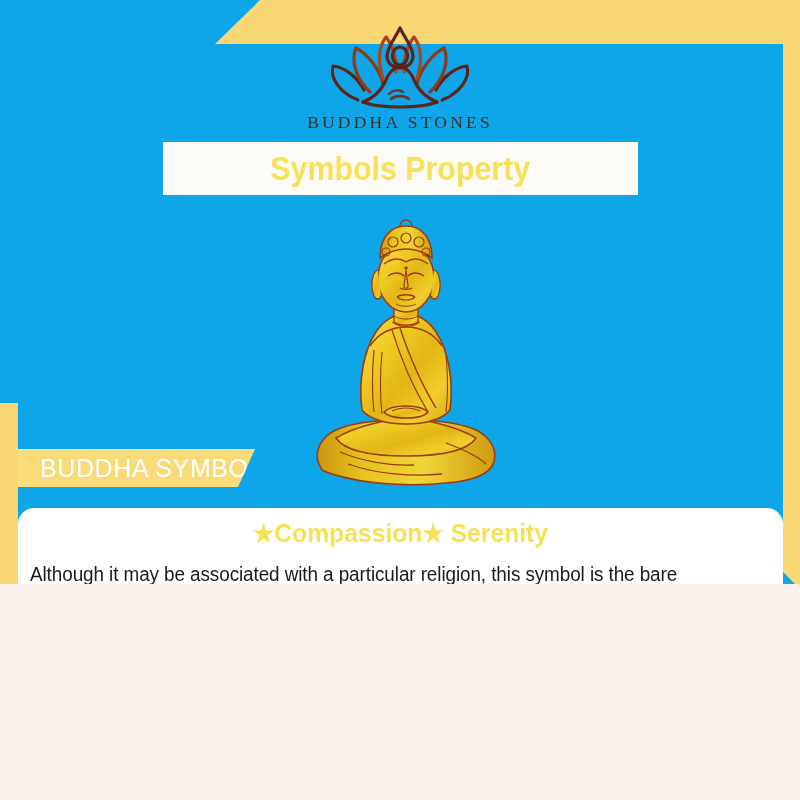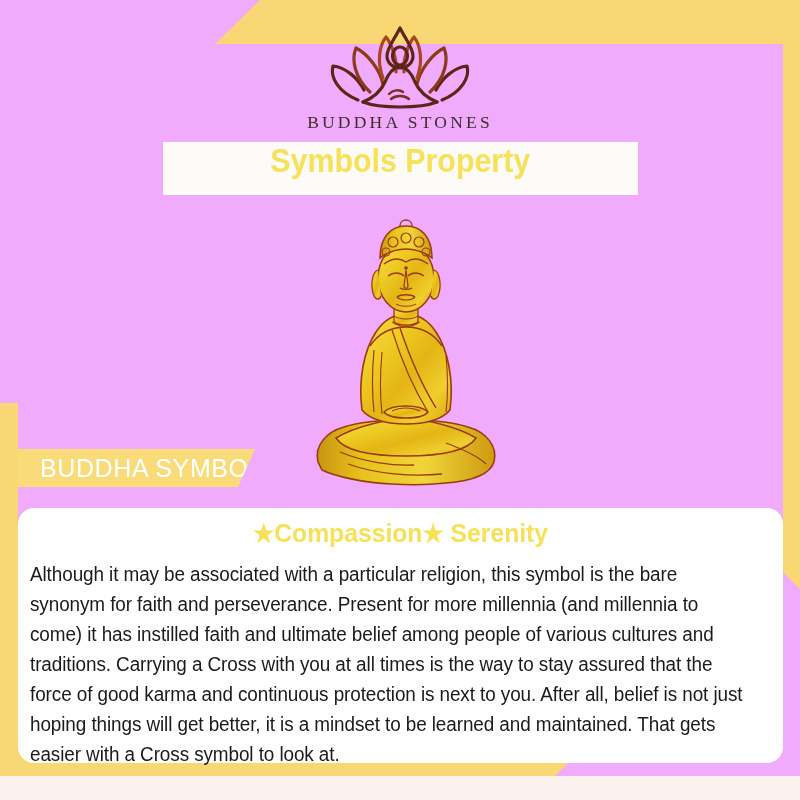--- a/index.html
+++ b/index.html
@@ -10,22 +10,22 @@
     width: 800px;
     height: 800px;
     overflow: hidden;
     font-family: "Liberation Sans", sans-serif;
     background: #faf0ec;
   }
 
   #poster {
     position: relative;
     width: 800px;
-    height: 776px;
-    background: #f0abfc;
+    height: 584px;
+    background: #0ea5e9;
     overflow: hidden;
   }
 
   
   .deco-top-band {
     position: absolute;
     top: 0;
     left: 215px;
     width: 585px;
     height: 44px;
@@ -85,21 +85,21 @@
 
   
   .title-plaque {
     position: absolute;
     top: 142px;
     left: 163px;
     width: 475px;
     height: 53px;
     background: #fdfbf8;
     display: flex;
-    align-items: flex-start;
+    align-items: center;
     justify-content: center;
   }
   .title-text {
     font-family: "Liberation Sans Narrow", "Liberation Sans", sans-serif;
     font-size: 33px;
     font-weight: bold;
     color: #f7e158;
     letter-spacing: 0px;
     transform: scaleX(0.92);
     white-space: nowrap;

